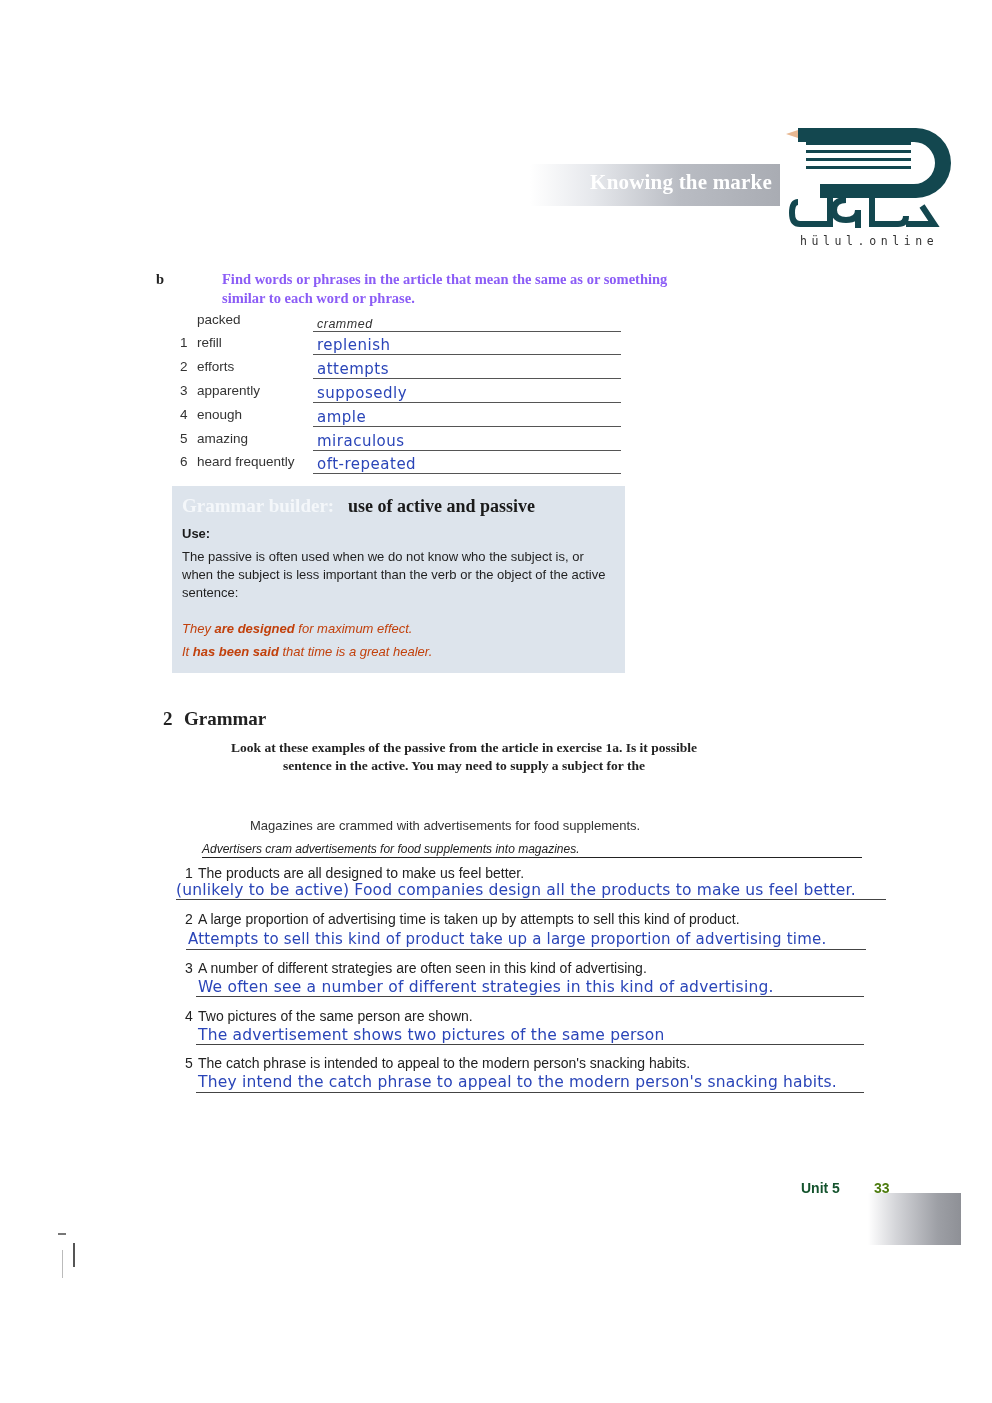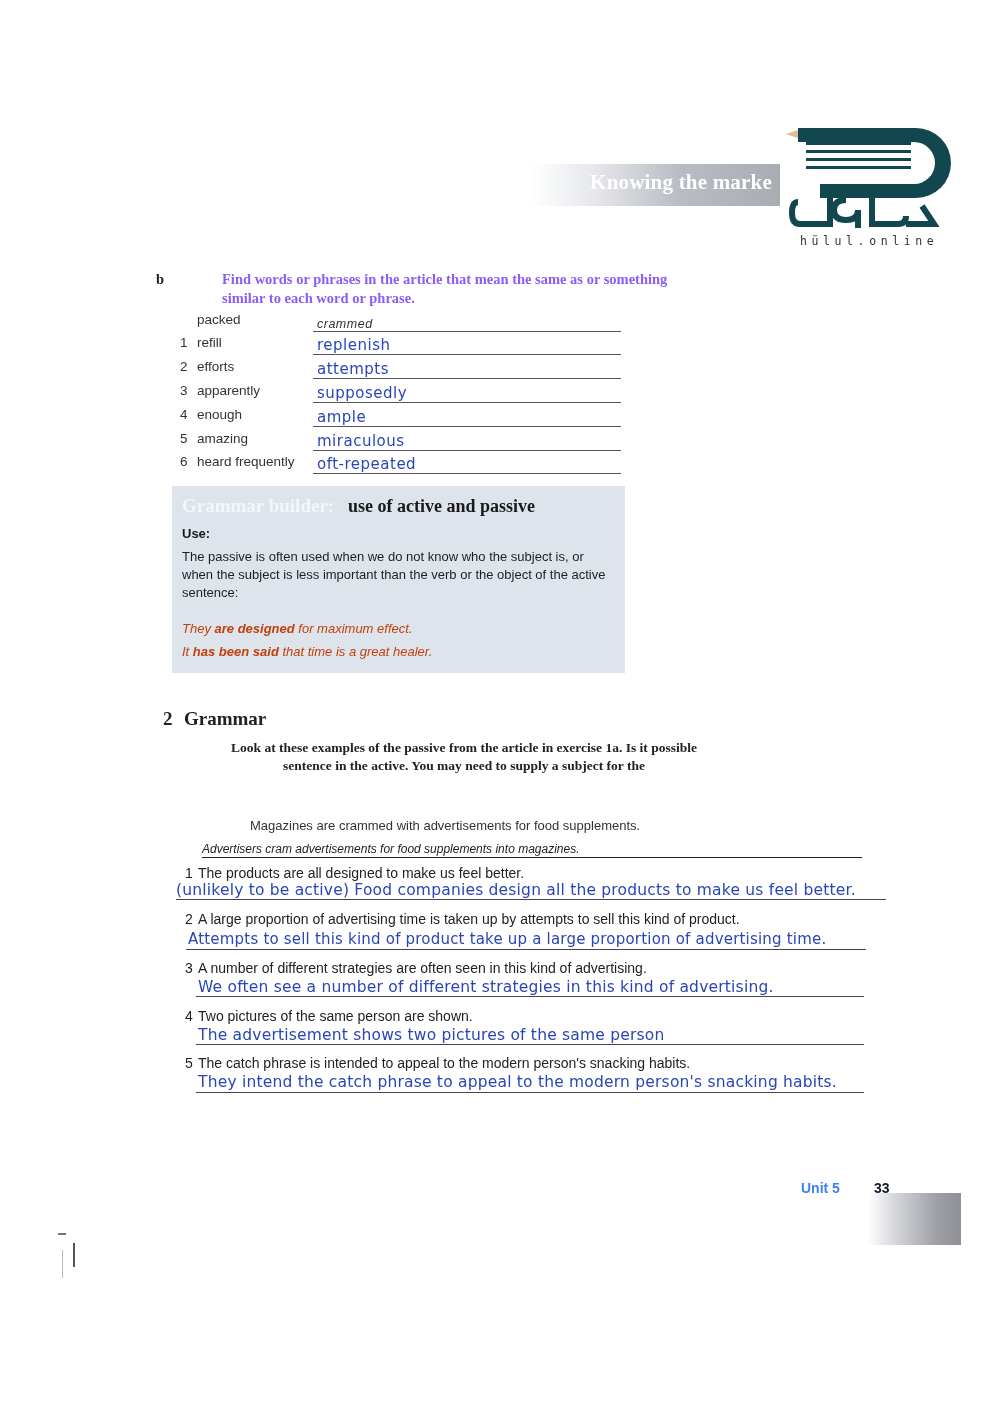--- a/index.html
+++ b/index.html
@@ -44,22 +44,22 @@
 
   .example-q { left:202px; top:818px; font-size:13px; color:#333;margin-left:48px; }
   .example-a { left:202px; top:842px; width:660px; border-bottom:1px solid #222; font-size:12px; font-style:italic; color:#222; padding-bottom:1px; }
 
   .q { left:185px; font-size:14px; color:#222; }
   .q .n { display:inline-block; width:13px; }
   .ans-line { border-bottom:1px solid #444; }
   .ans { position:absolute; font-family:"DejaVu Sans", sans-serif; font-size:15.5px; color:#2a45b8; white-space:nowrap; letter-spacing:0.2px; }
 
   
-  .footer-unit { left:801px; top:1180px; font-weight:bold; font-size:14px; color:#3b82f6; }
-  .footer-page { left:874px; top:1180px; font-weight:bold; font-size:14px; color:#0f172a; }
+  .footer-unit { left:801px; top:1180px; font-weight:bold; font-size:14px; color:#14532d; }
+  .footer-page { left:874px; top:1180px; font-weight:bold; font-size:14px; color:#4d7c0f; }
   .footer-band { left:868px; top:1193px; width:93px; height:52px;
     background:linear-gradient(to right, #ffffff 0%, #d4d5d9 30%, #9d9fa5 75%, #8e9096 100%); }
 
   .margin-mark1 { left:58px; top:1233px; width:8px; height:2px; background:#777; }
   .margin-mark2 { left:73px; top:1243px; width:1.5px; height:24px; background:#555; }
   .margin-mark3 { left:62px; top:1250px; width:1px; height:28px; background:#bbb; }
 </style>
 </head>
 <body>
 

